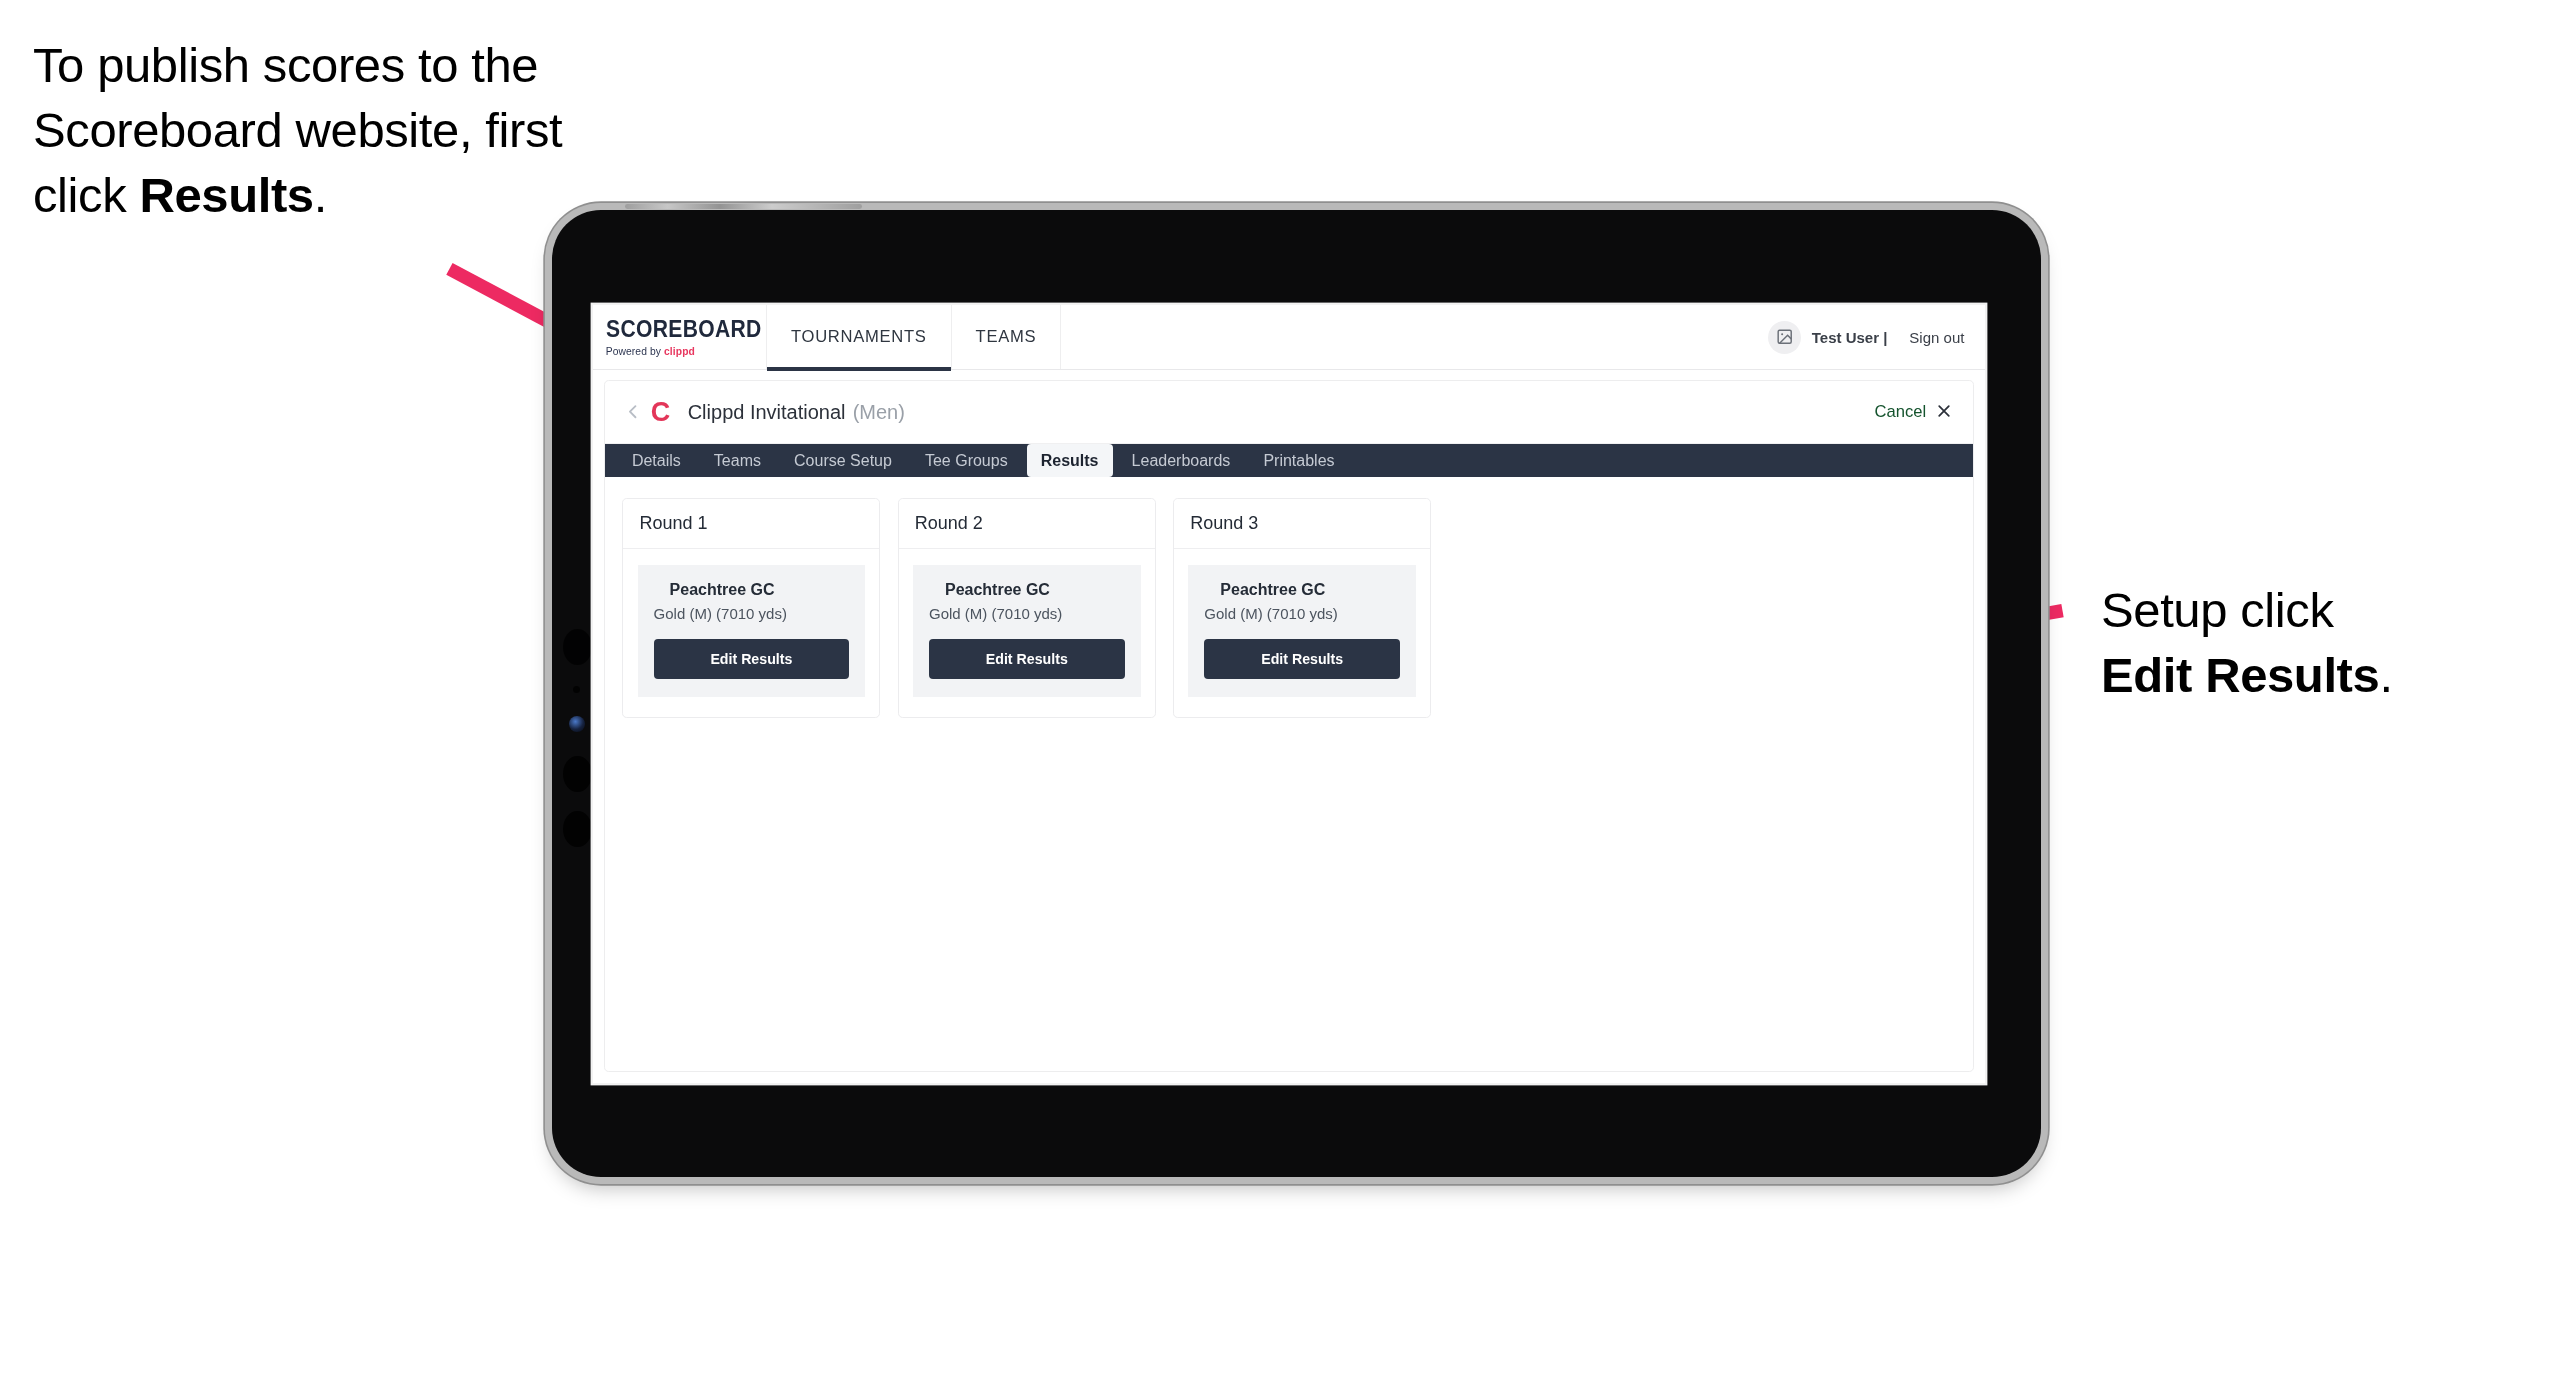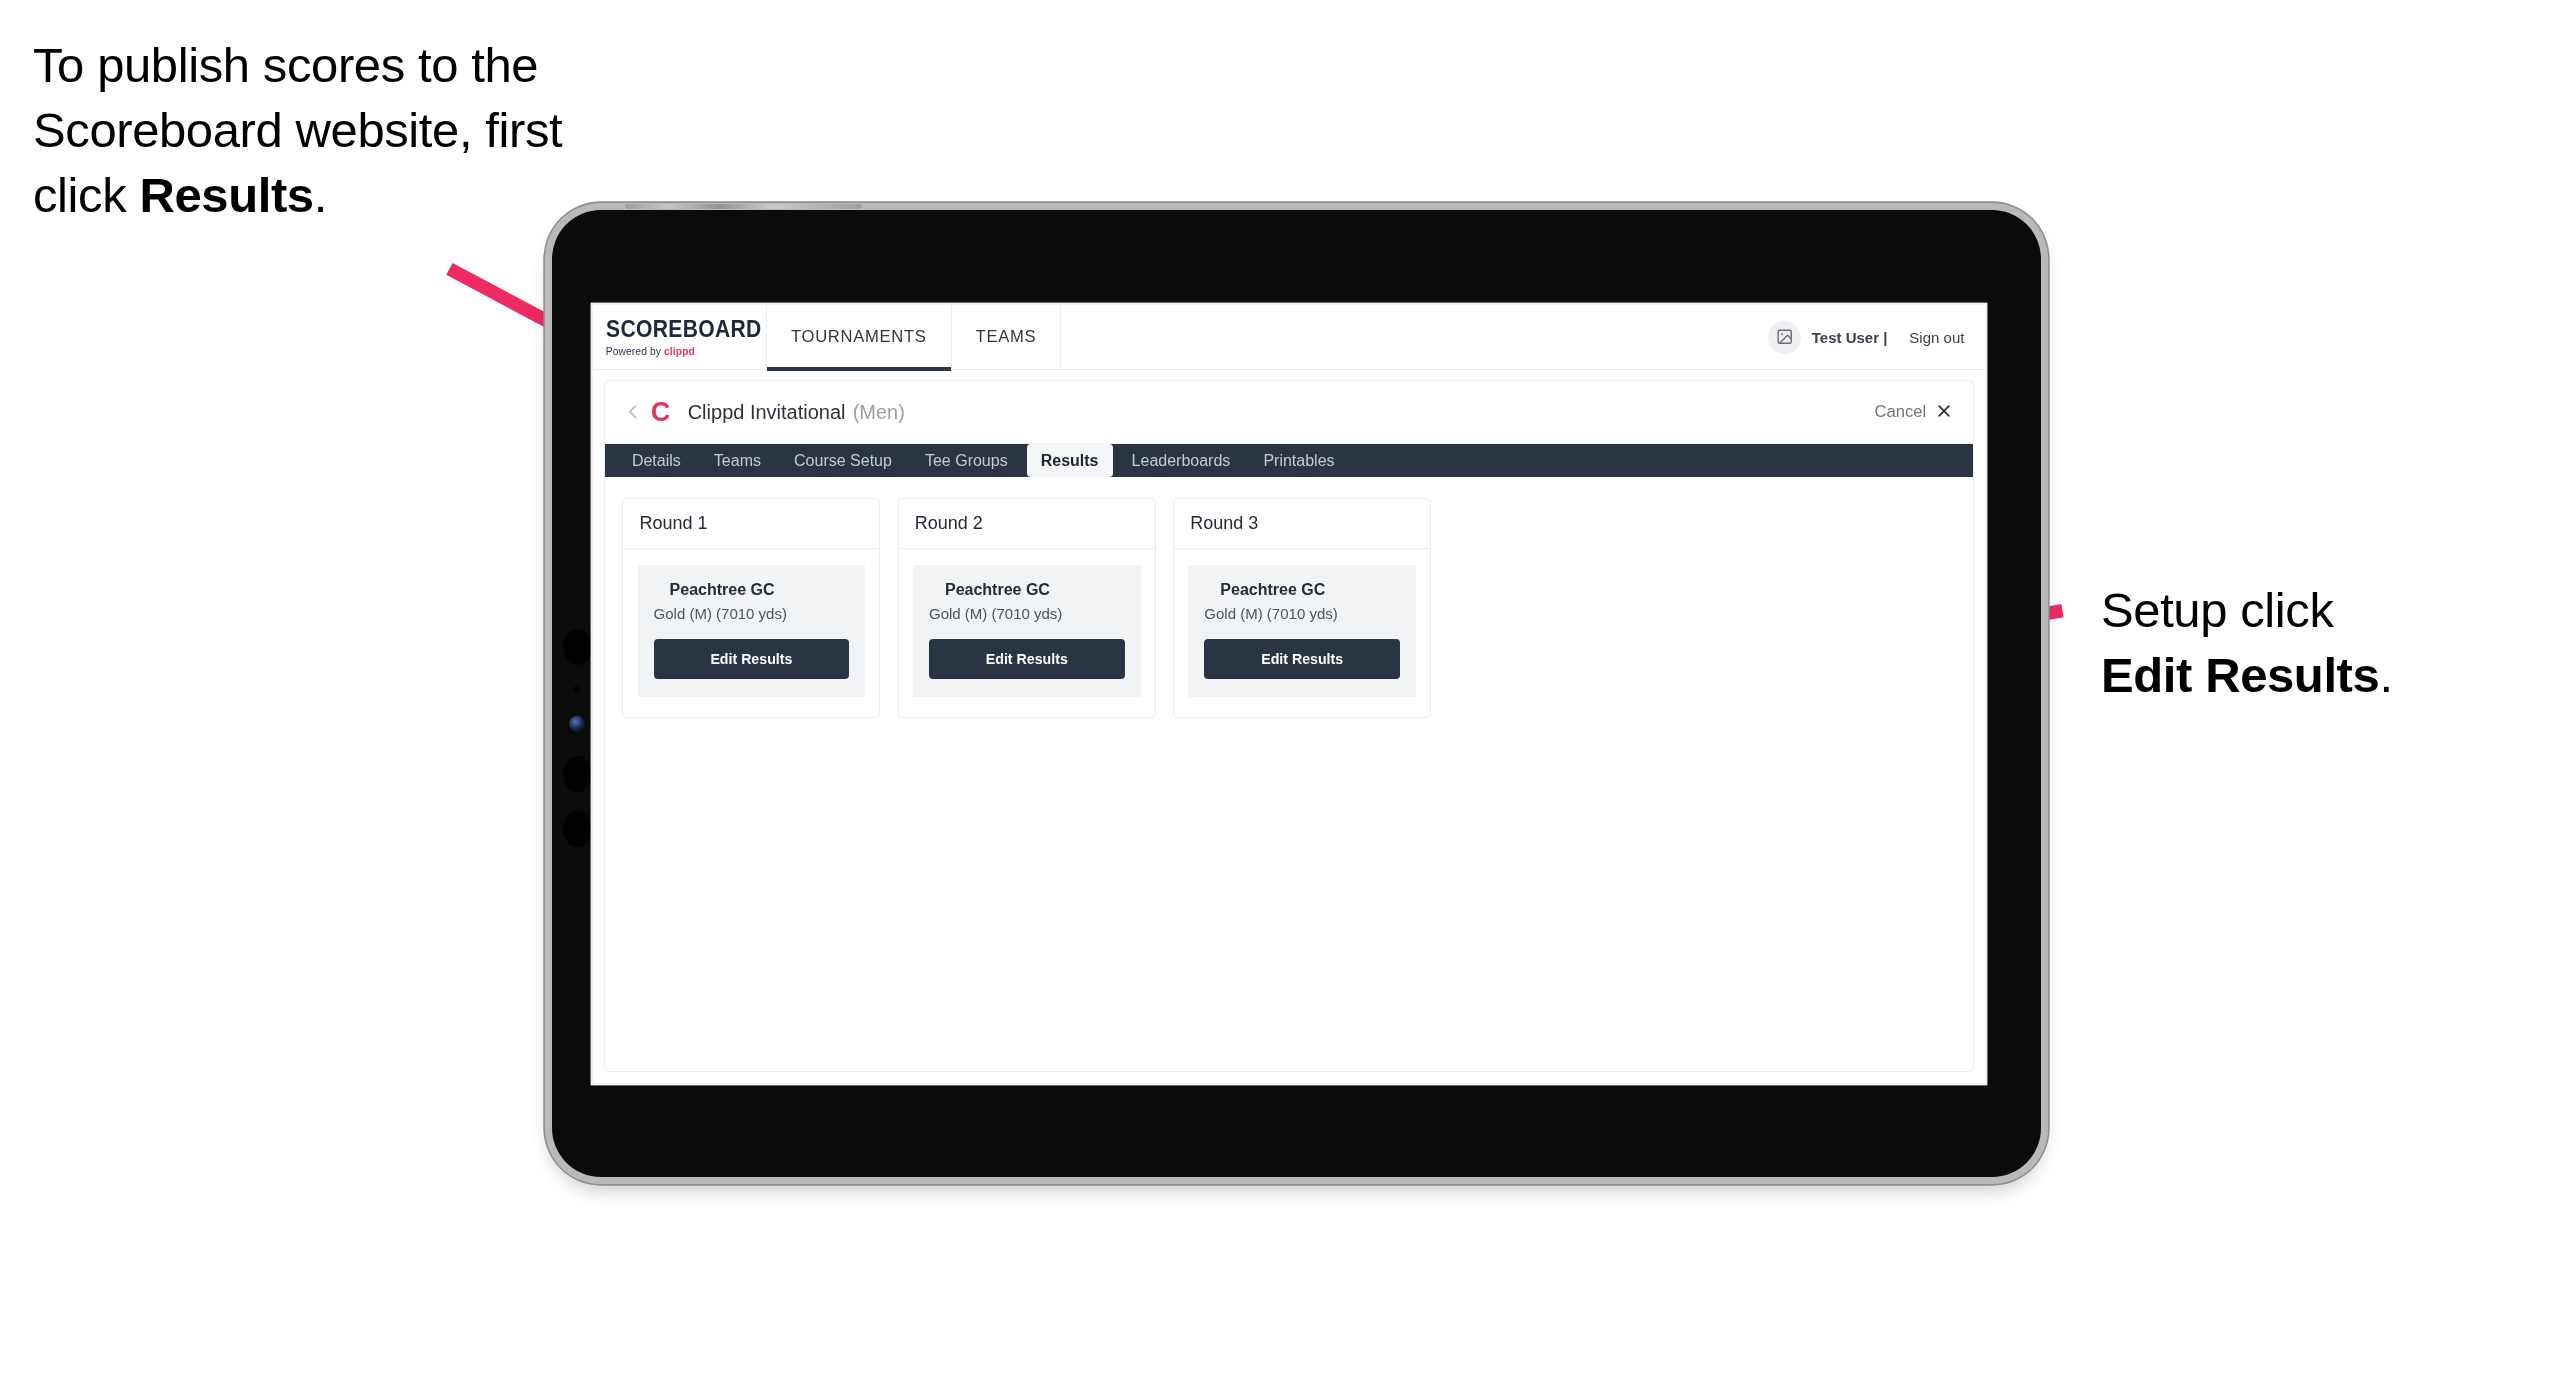--- a/index.html
+++ b/index.html
@@ -177,21 +177,21 @@
     font-weight: 800;
     font-size: 27px;
     color: #e33659;
     margin-right: 17.4px;
     line-height: 1;
   }
   #tourney-name { font-size: 20px; color: #2c313a; }
   #tourney-gender { font-size: 20px; color: #9aa0a8; margin-left: 7.1px; }
   #title-spacer { flex: 1; }
   #cancel-btn { display: flex; align-items: center; gap: 10.3px; }
-  #cancel-label { font-size: 16.6px; color: #737373; }
+  #cancel-label { font-size: 16.6px; color: #14532d; }
 
   
   #tabstrip {
     height: 33px;
     background: #2b3445;
     display: flex;
     align-items: center;
     padding-left: 12.7px;
     gap: 4.7px;
   }

